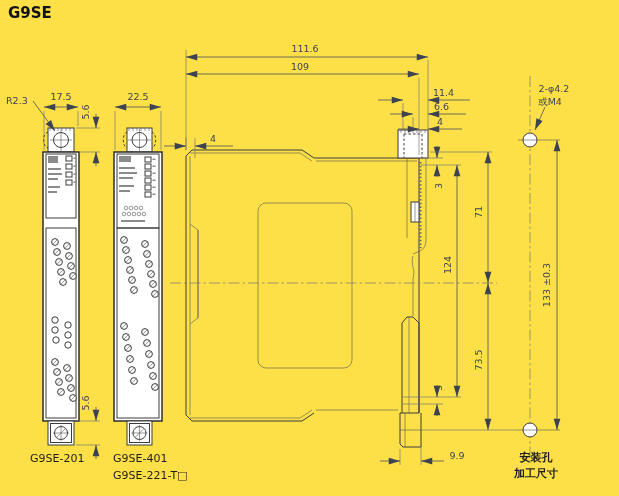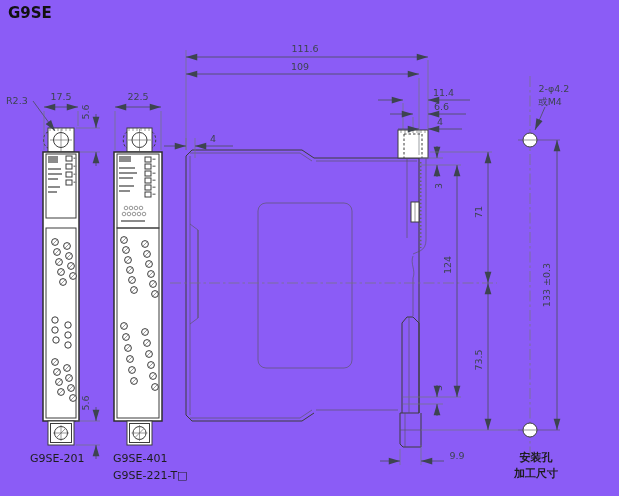--- a/index.html
+++ b/index.html
@@ -1,16 +1,16 @@
 <!DOCTYPE html>
 <html><head>
 <meta charset="utf-8">
 <style>
   html,body{margin:0;padding:0;background:#ffffff;}
-  .stage{position:relative;width:619px;height:496px;background:#8b5cf6;overflow:hidden;
+  .stage{position:relative;width:619px;height:496px;background:#fde047;overflow:hidden;
          font-family:"DejaVu Sans","Liberation Sans",sans-serif;}
   svg{position:absolute;left:0;top:0;}
   
   .o  {stroke:#2e2e2e;stroke-width:1.5;fill:none}          
   .l  {stroke:#3c3c3c;stroke-width:1;fill:none}            
   .t  {stroke:#555;stroke-width:.6;fill:none}              
   .d  {stroke:#4a4f58;stroke-width:.8;fill:none}           
   .ext{stroke:#70757d;stroke-width:.7;fill:none}           
   .dash{stroke-dasharray:2.5 2}
   .dot{stroke:#666;stroke-width:2;stroke-dasharray:1.5 2.2}

